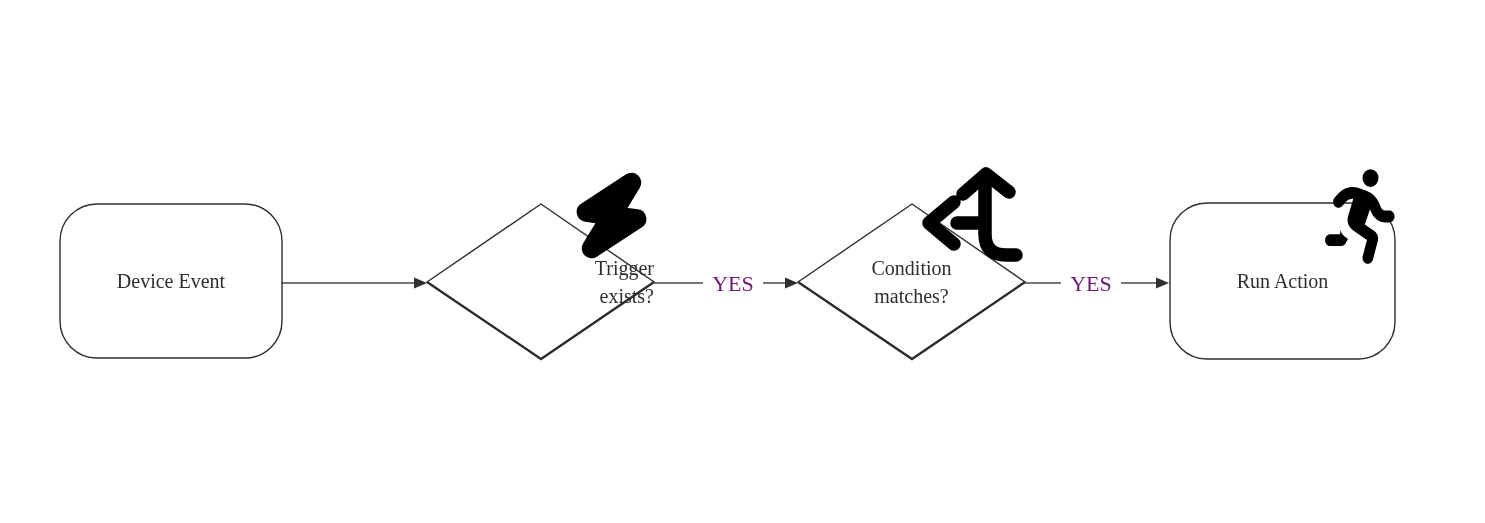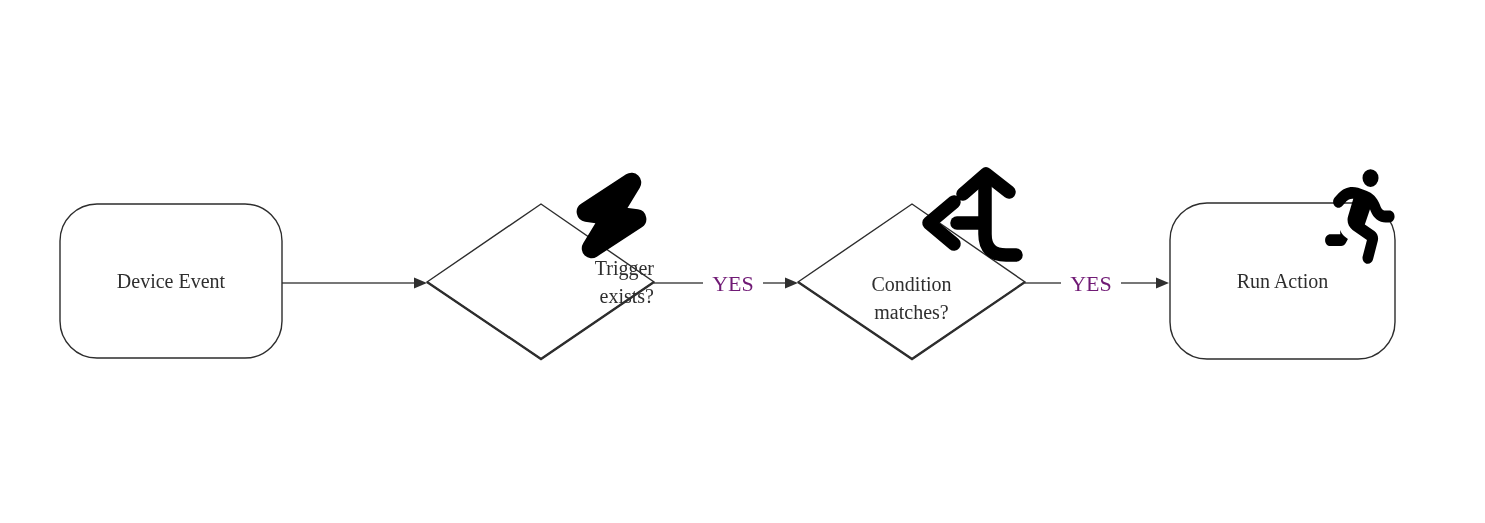--- a/index.html
+++ b/index.html
@@ -127,21 +127,21 @@
 
   <div class="label" style="left:60px; top:204px; width:222px; height:154px;">
     <span>Device Event</span>
   </div>
 
   <div class="label" style="left:427px; top:204px; width:227px; height:156px;align-items:flex-end;">
     <span>Trigger</span>
     <span>exists?</span>
   </div>
 
-  <div class="label" style="left:798px; top:220px; width:227px; height:156px;">
+  <div class="label" style="left:798px; top:204px; width:227px; height:156px;">
     <span>Condition</span>
     <span>matches?</span>
   </div>
 
   <div class="label" style="left:1170px; top:203px; width:225px; height:156px;">
     <span>Run Action</span>
   </div>
 
   <div class="edge-label" style="left:703px; top:269px; width:60px; height:30px;">
     <span>YES</span>

